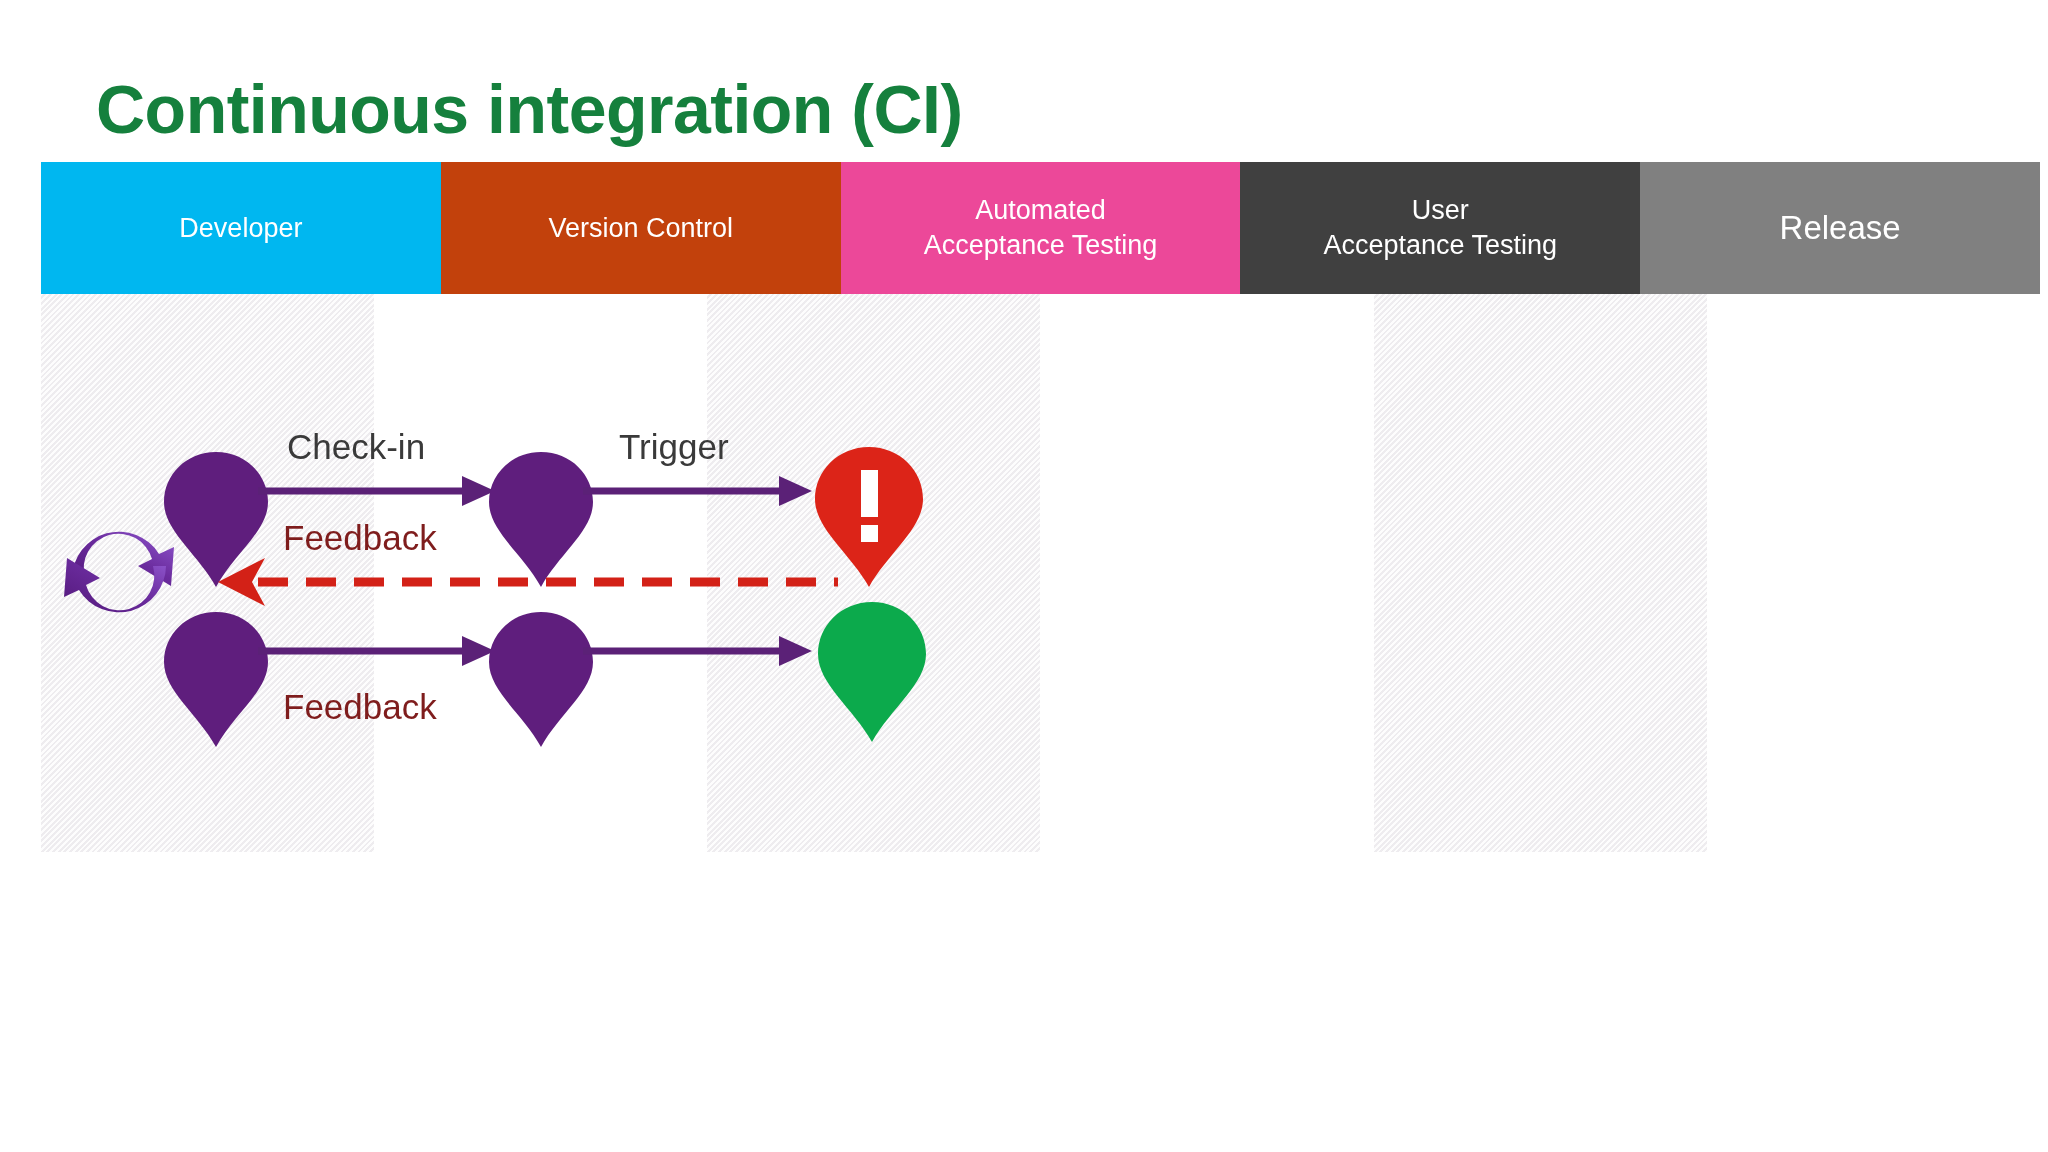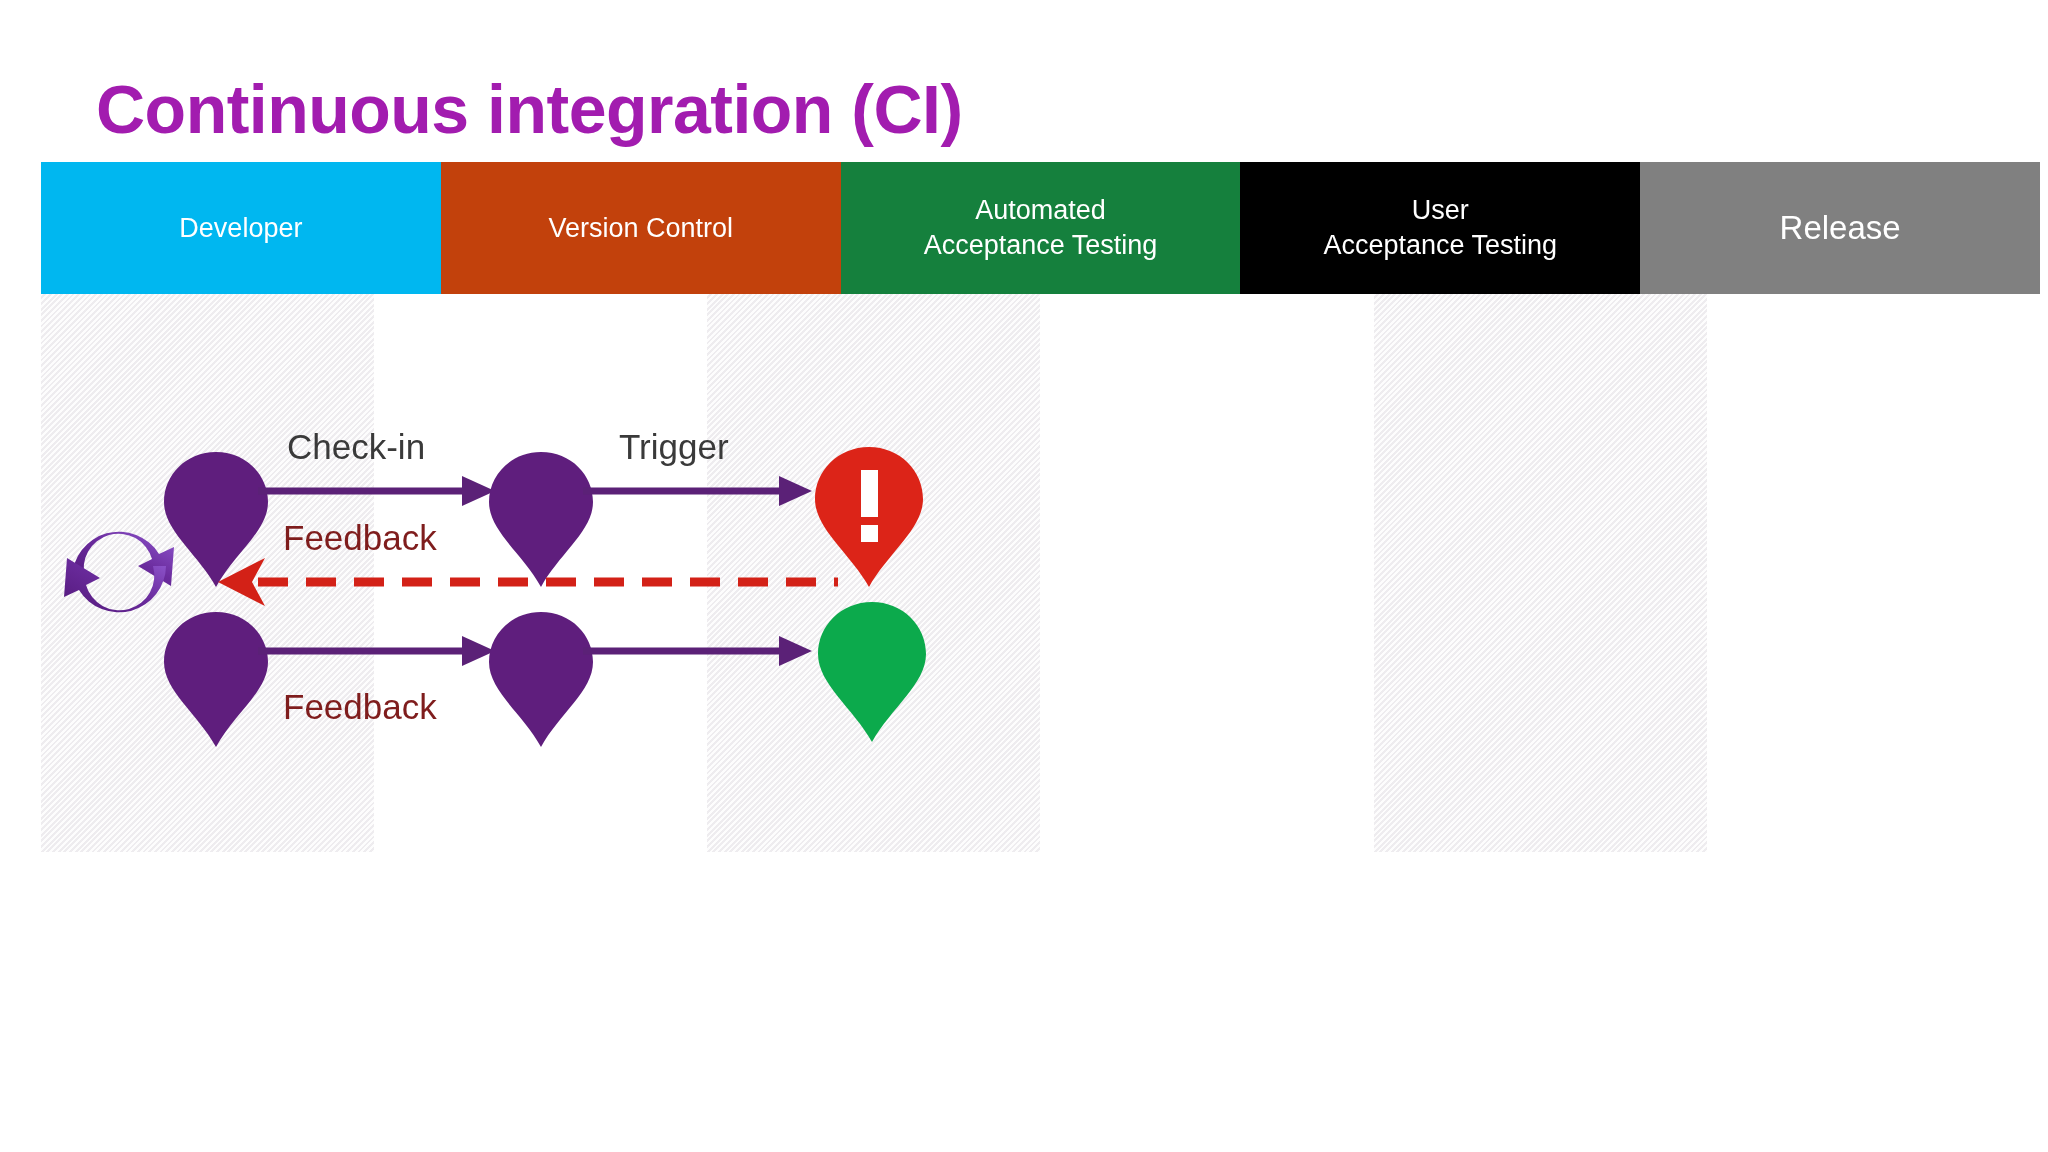--- a/index.html
+++ b/index.html
@@ -17,21 +17,21 @@
     -webkit-font-smoothing: antialiased;
   }
 
   
   .slide-title {
     position: absolute;
     left: 96px;
     top: 70px;
     font-size: 68px;
     font-weight: bold;
-    color: #a21caf;
+    color: #15803d;
     letter-spacing: -0.5px;
     white-space: nowrap;
   }
 
   
   .stage {
     position: absolute;
     left: 41px;
     top: 162px;
     width: 1999px;
@@ -135,28 +135,28 @@
         </div>
     </div>
 
     <div class="lane-header" style="background:#c2410c">
       <div>
           <span>Version Control</span>
         </div>
     </div>
 
 
-    <div class="lane-header" style="background:#15803d">
+    <div class="lane-header" style="background:#ec4899">
       <div>
         <span>Automated</span>
         <span>Acceptance Testing</span>
       </div>
     </div>
 
-    <div class="lane-header" style="background:#000000">
+    <div class="lane-header" style="background:#404040">
       <div>
         <span>User</span>
         <span>Acceptance Testing</span>
       </div>
     </div>
 
     <div class="lane-header big" style="background:#808080">
       <div>
           <span>Release</span>
         </div>

